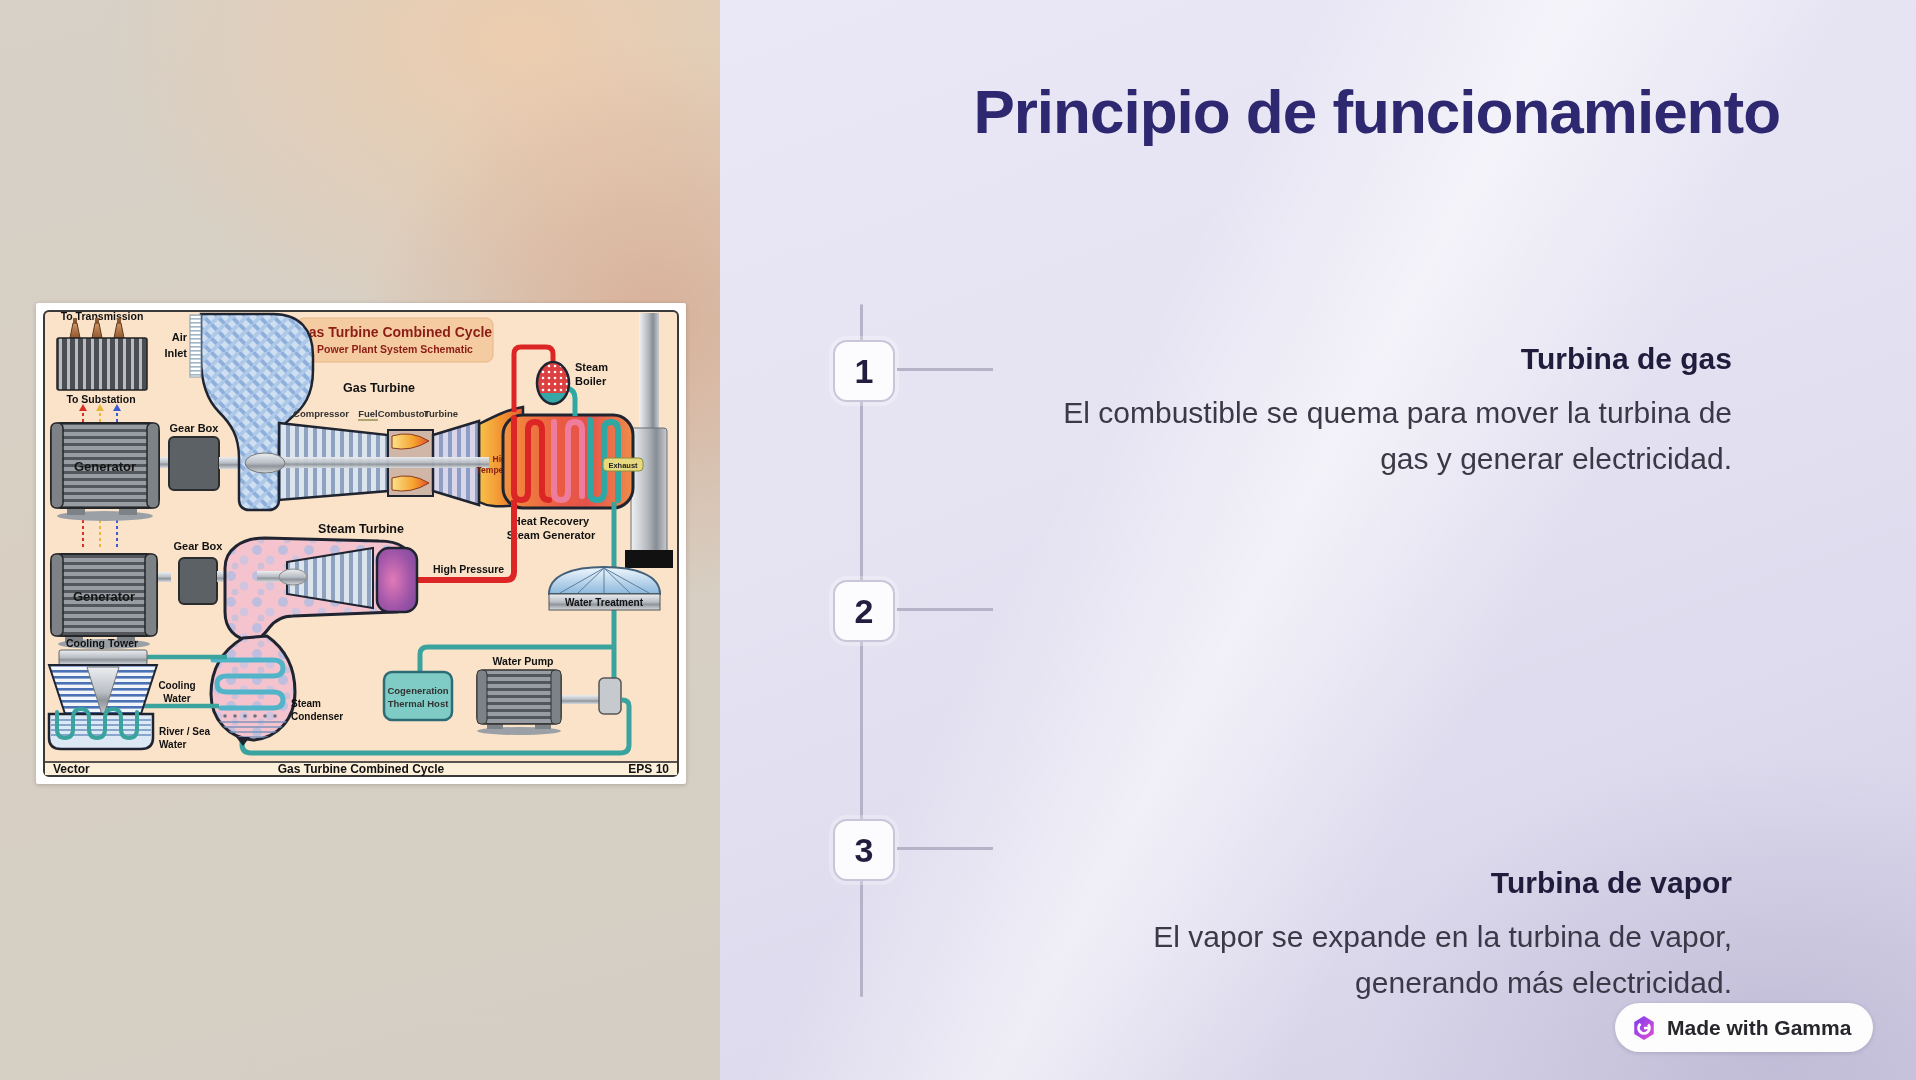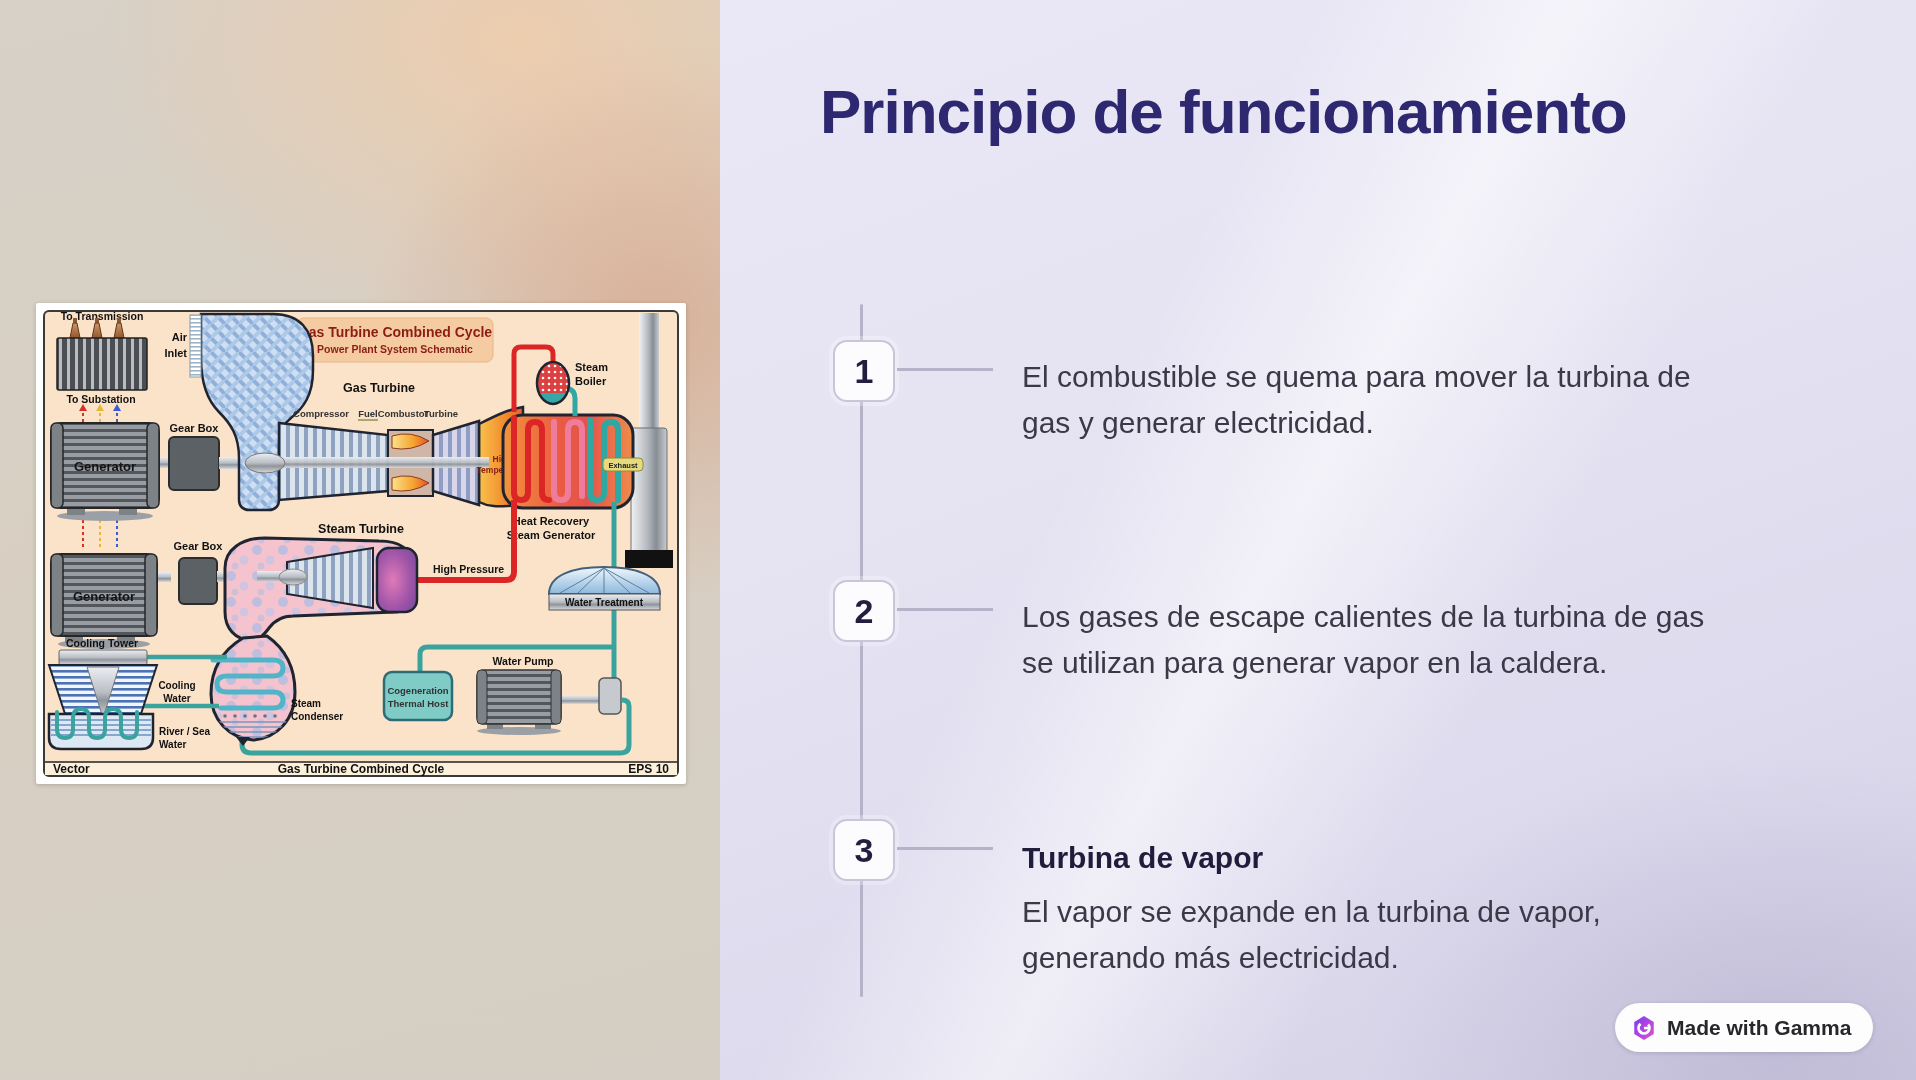--- a/index.html
+++ b/index.html
@@ -12,21 +12,21 @@
       linear-gradient(165deg,#d7d1c8 0%,#d8cfc2 45%,#d4cec4 100%);}
   .bg-right{position:absolute;left:720px;top:0;width:1196px;height:1080px;
     background:
       radial-gradient(ellipse 700px 500px at 88% 98%, rgba(176,170,202,.55), rgba(176,170,202,0) 60%),
       linear-gradient(118deg, rgba(255,255,255,0) 34%, rgba(255,255,255,.55) 48%, rgba(255,255,255,0) 64%),
       linear-gradient(160deg,#eae8f6 0%,#e5e3f2 40%,#dedbee 70%,#d3d0e5 100%);}
   .diagram-card{position:absolute;left:36px;top:303px;width:650px;height:481px;background:#fff;
     padding:7px;box-sizing:border-box;border-radius:2px;box-shadow:0 1px 4px rgba(60,50,40,.25);}
   .diagram-card svg{display:block;}
   svg text{font-family:"Liberation Sans",sans-serif;}
-  .content{position:absolute;left:0;top:0;width:1916px;height:1080px;}
+  .content{position:absolute;left:0;top:0;width:1916px;height:1080px;text-align:right;}
   .title{position:absolute;left:820px;top:66px;width:960px;font-size:62px;line-height:91px;
     font-weight:800;color:#2e2870;letter-spacing:-1px;}
   .vline{position:absolute;left:860px;top:304px;width:3px;height:693px;background:#b6b3c8;border-radius:2px;}
   .step{position:absolute;left:0;top:0;width:1916px;height:0;}
   .badge{position:absolute;left:833px;width:58px;height:58px;background:#fcfbfe;border:2px solid #c9c6da;
     border-radius:14px;display:flex;align-items:center;justify-content:center;
     font-size:34px;font-weight:800;color:#221e3f;box-shadow:0 0 0 4px rgba(255,255,255,.25);}
   .connector{position:absolute;left:897px;width:96px;height:3px;background:#b6b3c8;}
   .step-text{position:absolute;left:1022px;width:710px;}
   .step-heading{font-size:30px;line-height:36px;font-weight:800;color:#201c3c;}
@@ -382,36 +382,36 @@
     <div class="title">
       <div>Principio de funcionamiento</div>
     </div>
 
     <div class="vline"></div>
 
     <div class="step">
       <div class="badge" style="top:340px">1</div>
       <div class="connector" style="top:368px"></div>
       <div class="step-text" style="top:341px">
+        <div class="step-heading">Turbina de gas</div>
         <div class="step-body">El combustible se quema para mover la turbina de gas y generar electricidad.</div>
       </div>
     </div>
 
     <div class="step">
       <div class="badge" style="top:580px">2</div>
       <div class="connector" style="top:608px"></div>
       <div class="step-text" style="top:581px">
-        <div class="step-body">Los gases de escape calientes de la turbina de gas se utilizan para generar vapor en la caldera.</div>
       </div>
     </div>
 
     <div class="step">
       <div class="badge" style="top:819px">3</div>
       <div class="connector" style="top:847px"></div>
-      <div class="step-text" style="top:840px">
+      <div class="step-text" style="top:865px">
         <div class="step-heading">Turbina de vapor</div>
         <div class="step-body">El vapor se expande en la turbina de vapor, generando más electricidad.</div>
       </div>
     </div>
   </div>
 
   <div class="gamma-badge">
     <span style="display:flex;align-items:center;">
       <svg width="26" height="26" viewBox="0 0 24 24">
         <defs>

